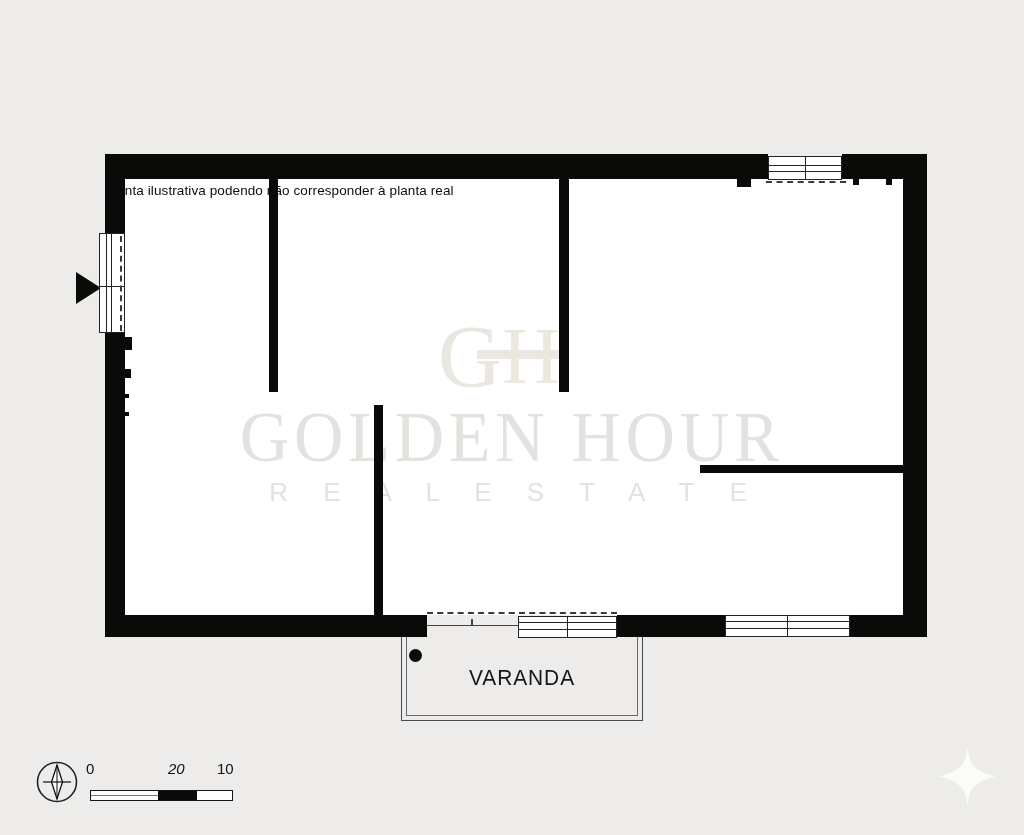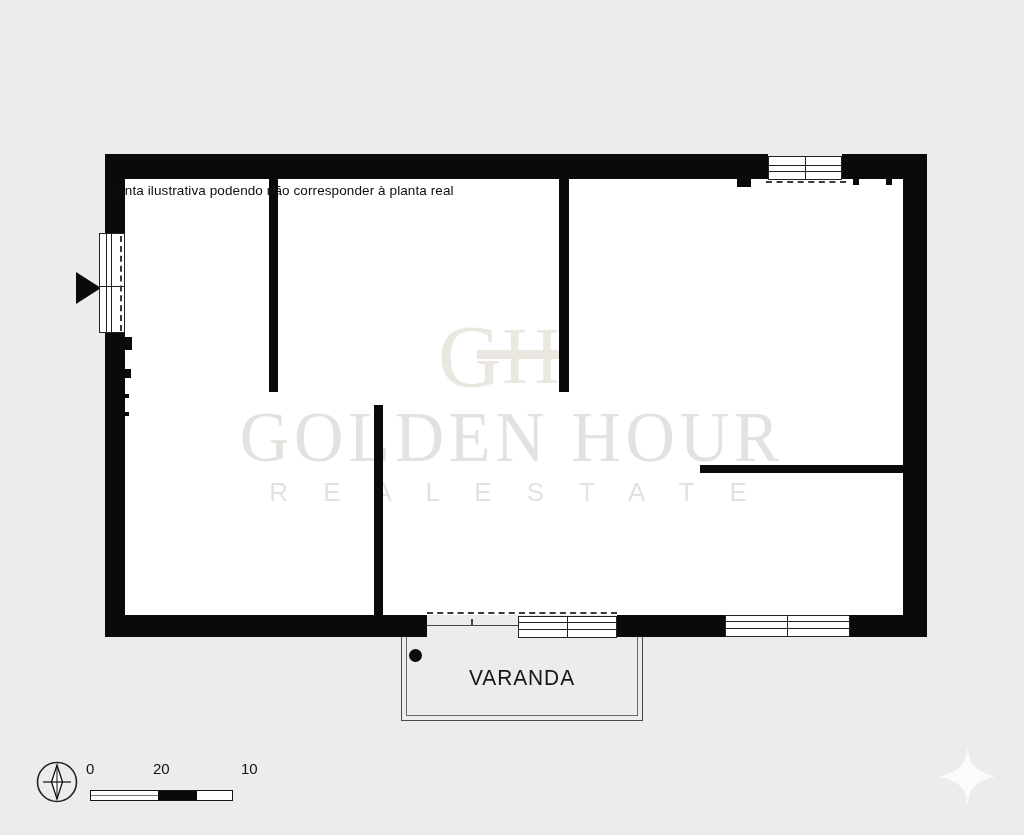--- a/index.html
+++ b/index.html
@@ -124,22 +124,22 @@
 <div class="abs entrance"></div>
 
 <svg class="abs compass" width="42" height="42" viewBox="0 0 42 42">
   <circle cx="21" cy="21" r="19.5" fill="none" stroke="#222" stroke-width="1.6"></circle>
   <path d="M21 4 L26.5 21 L21 38 L15.5 21 Z" fill="#fdfdfc" stroke="#111" stroke-width="1.3"></path>
   <line x1="21" y1="4" x2="21" y2="38" stroke="#111" stroke-width="1"></line>
   <line x1="7" y1="21" x2="35" y2="21" stroke="#111" stroke-width="1.2"></line>
 </svg>
 
 <div class="abs scale-label" style="left:86px;">0</div>
-<div class="abs scale-label" style="left:153px;">20</div>
-<div class="abs scale-label" style="left:217px;margin-left:24px;">10</div>
+<div class="abs scale-label" style="left:168px;font-style:italic;">20</div>
+<div class="abs scale-label" style="left:217px;">10</div>
 <div class="abs scale-bar">
   <div class="scale-mid"></div>
   <div class="scale-fill"></div>
 </div>
 
 <svg class="abs sparkle" width="55" height="59" viewBox="0 0 55 59">
   <path d="M27.5 0 C29 16.5 33.5 23.5 55 29.5 C33.5 35.5 29 42.5 27.5 59 C26 42.5 21.5 35.5 0 29.5 C21.5 23.5 26 16.5 27.5 0 Z" fill="#fbfbf9"></path>
 </svg>
 
 </body></html>

